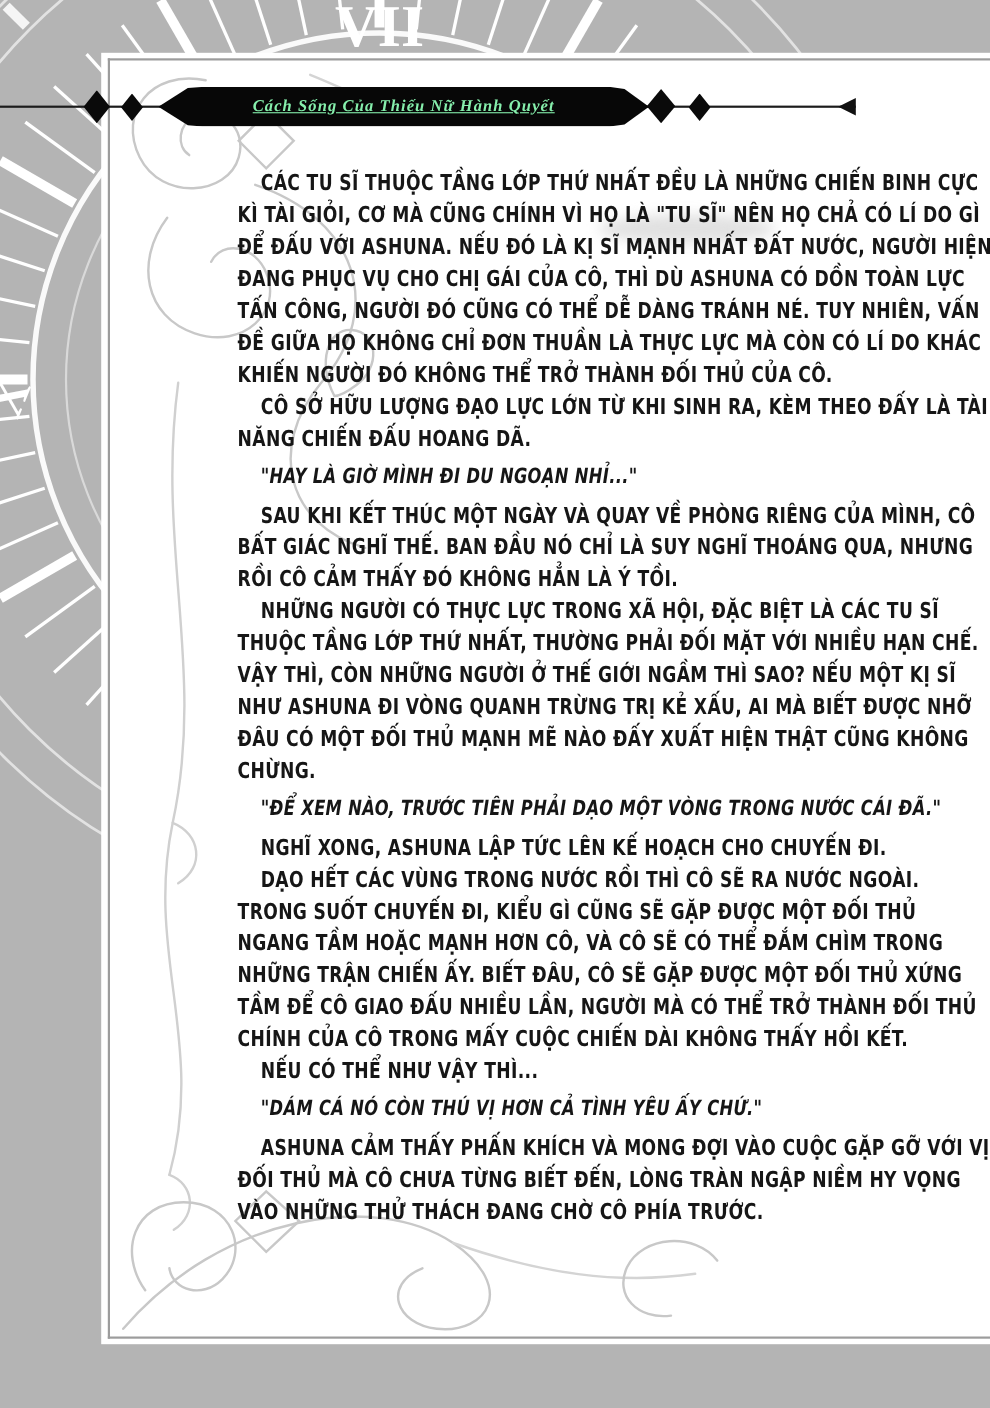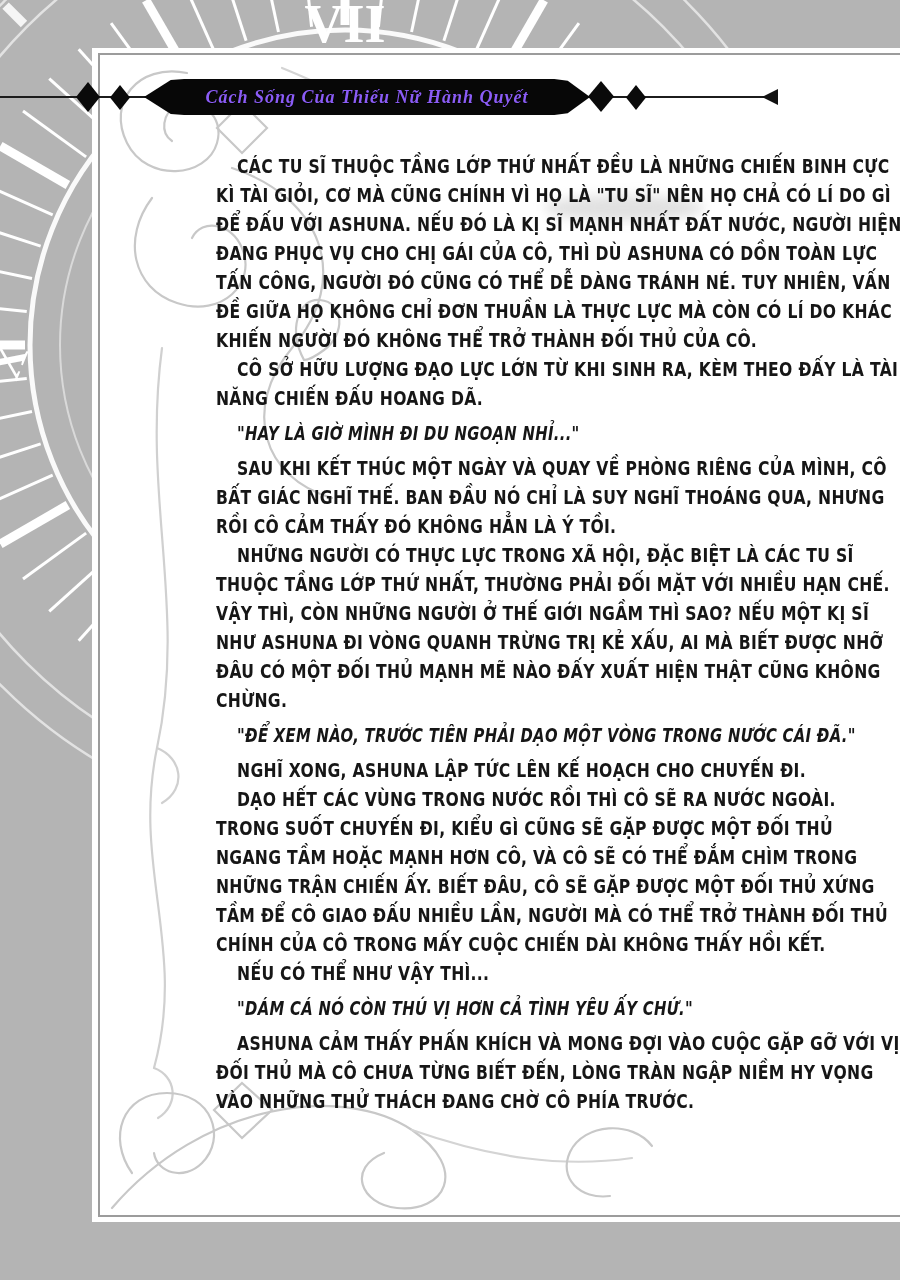--- a/index.html
+++ b/index.html
@@ -34,22 +34,23 @@
   .d2{left:110px;top:6px;width:20px;height:25px;}
   .d3{left:588px;top:2px;width:26px;height:31px;}
   .d4{left:626px;top:6px;width:20px;height:25px;}
   .banner{
     position:absolute;left:144px;top:0;width:446px;height:36px;background:#070707;
     clip-path:polygon(0 50%,6% 3%,9% 0,92% 0,95% 5%,100% 50%,95% 95%,92% 100%,9% 100%,6% 97%);
     display:flex;align-items:center;justify-content:center;
   }
   .banner-title{
     font-family:"Liberation Serif",serif;font-style:italic;font-weight:bold;
-    color:#8b5cf6;font-size:18px;letter-spacing:1px;white-space:nowrap;
+    color:#86efac;font-size:15px;letter-spacing:1px;white-space:nowrap;
     text-shadow:0 1px 0 #000;
+    text-decoration:underline;
   }
   .arrow{
     position:absolute;left:762px;top:10px;width:0;height:0;
     border-top:8px solid transparent;border-bottom:8px solid transparent;border-right:16px solid #111;
   }
 
   
   .text-block{
     position:absolute;left:124px;top:104px;width:880px;
     transform:scaleX(0.78);transform-origin:0 0;

